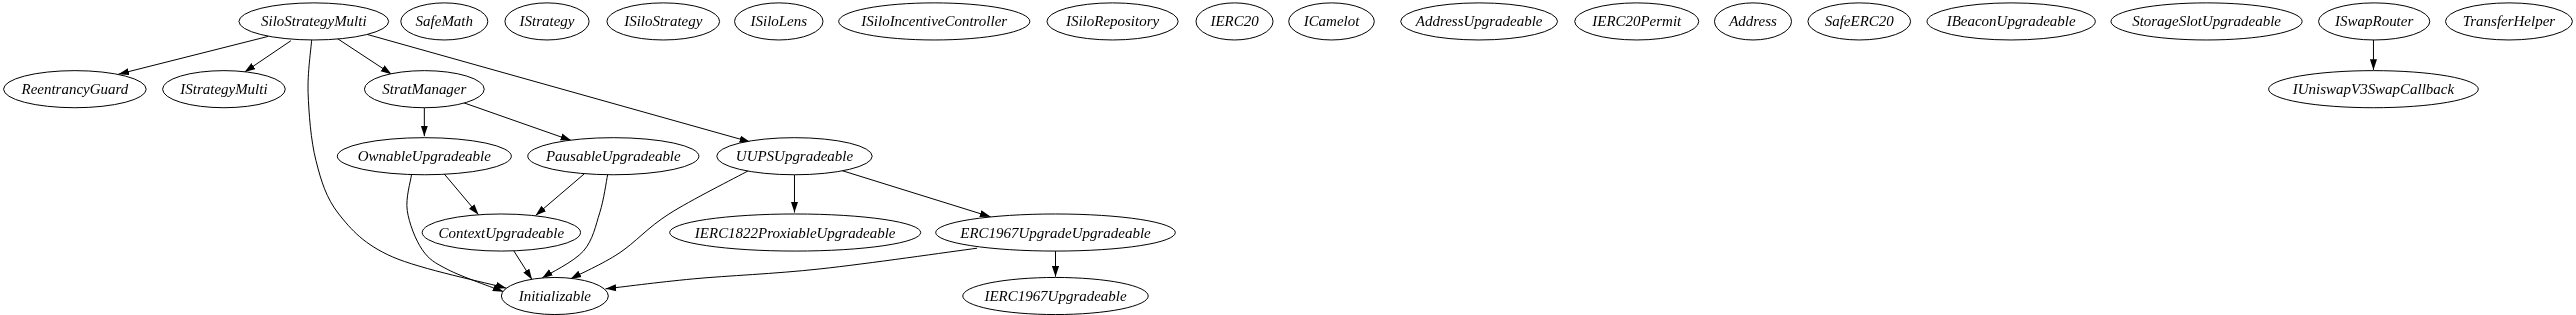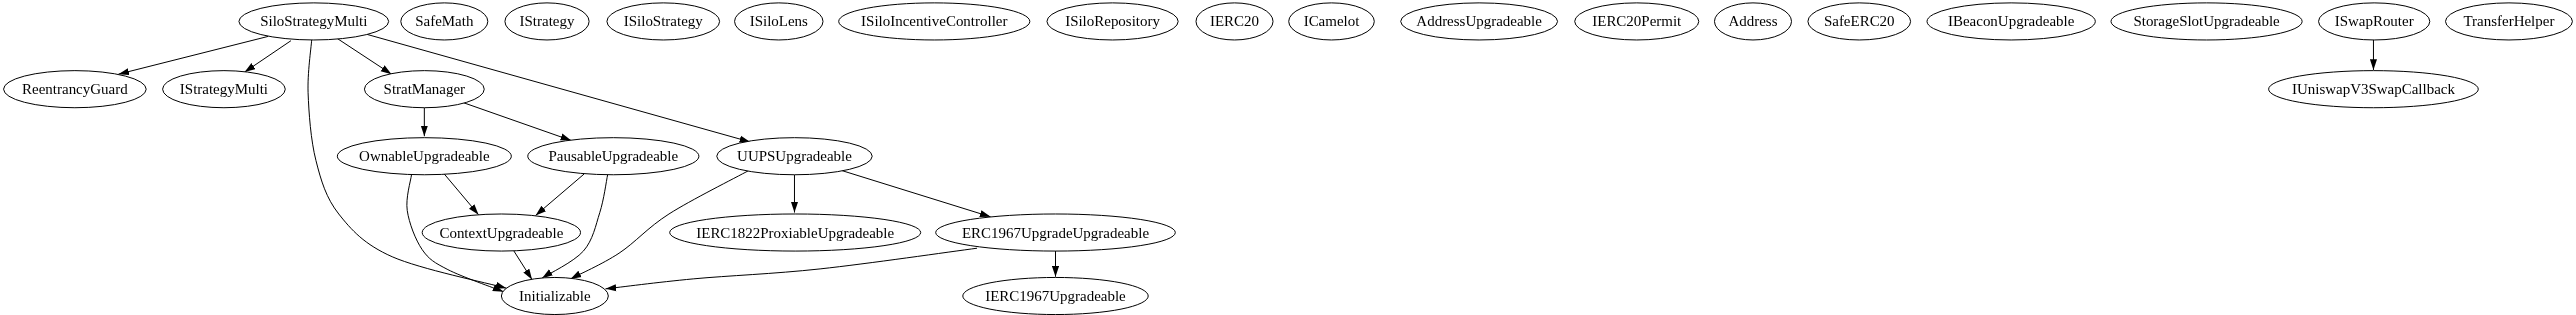--- a/index.html
+++ b/index.html
@@ -6,20 +6,21 @@
     margin: 0;
     padding: 0;
     background: #ffffff;
   }
   .diagram-canvas {
     position: relative;
     width: 2576px;
     height: 316px;
     background: #ffffff;
     overflow: hidden;
+    font-style: italic;
   }
   svg {
     display: block;
   }
   .node-label {
     font-family: "Liberation Serif", "DejaVu Serif", serif;
     font-size: 21px;
     fill: #000000;
   }
   .edge-path {

